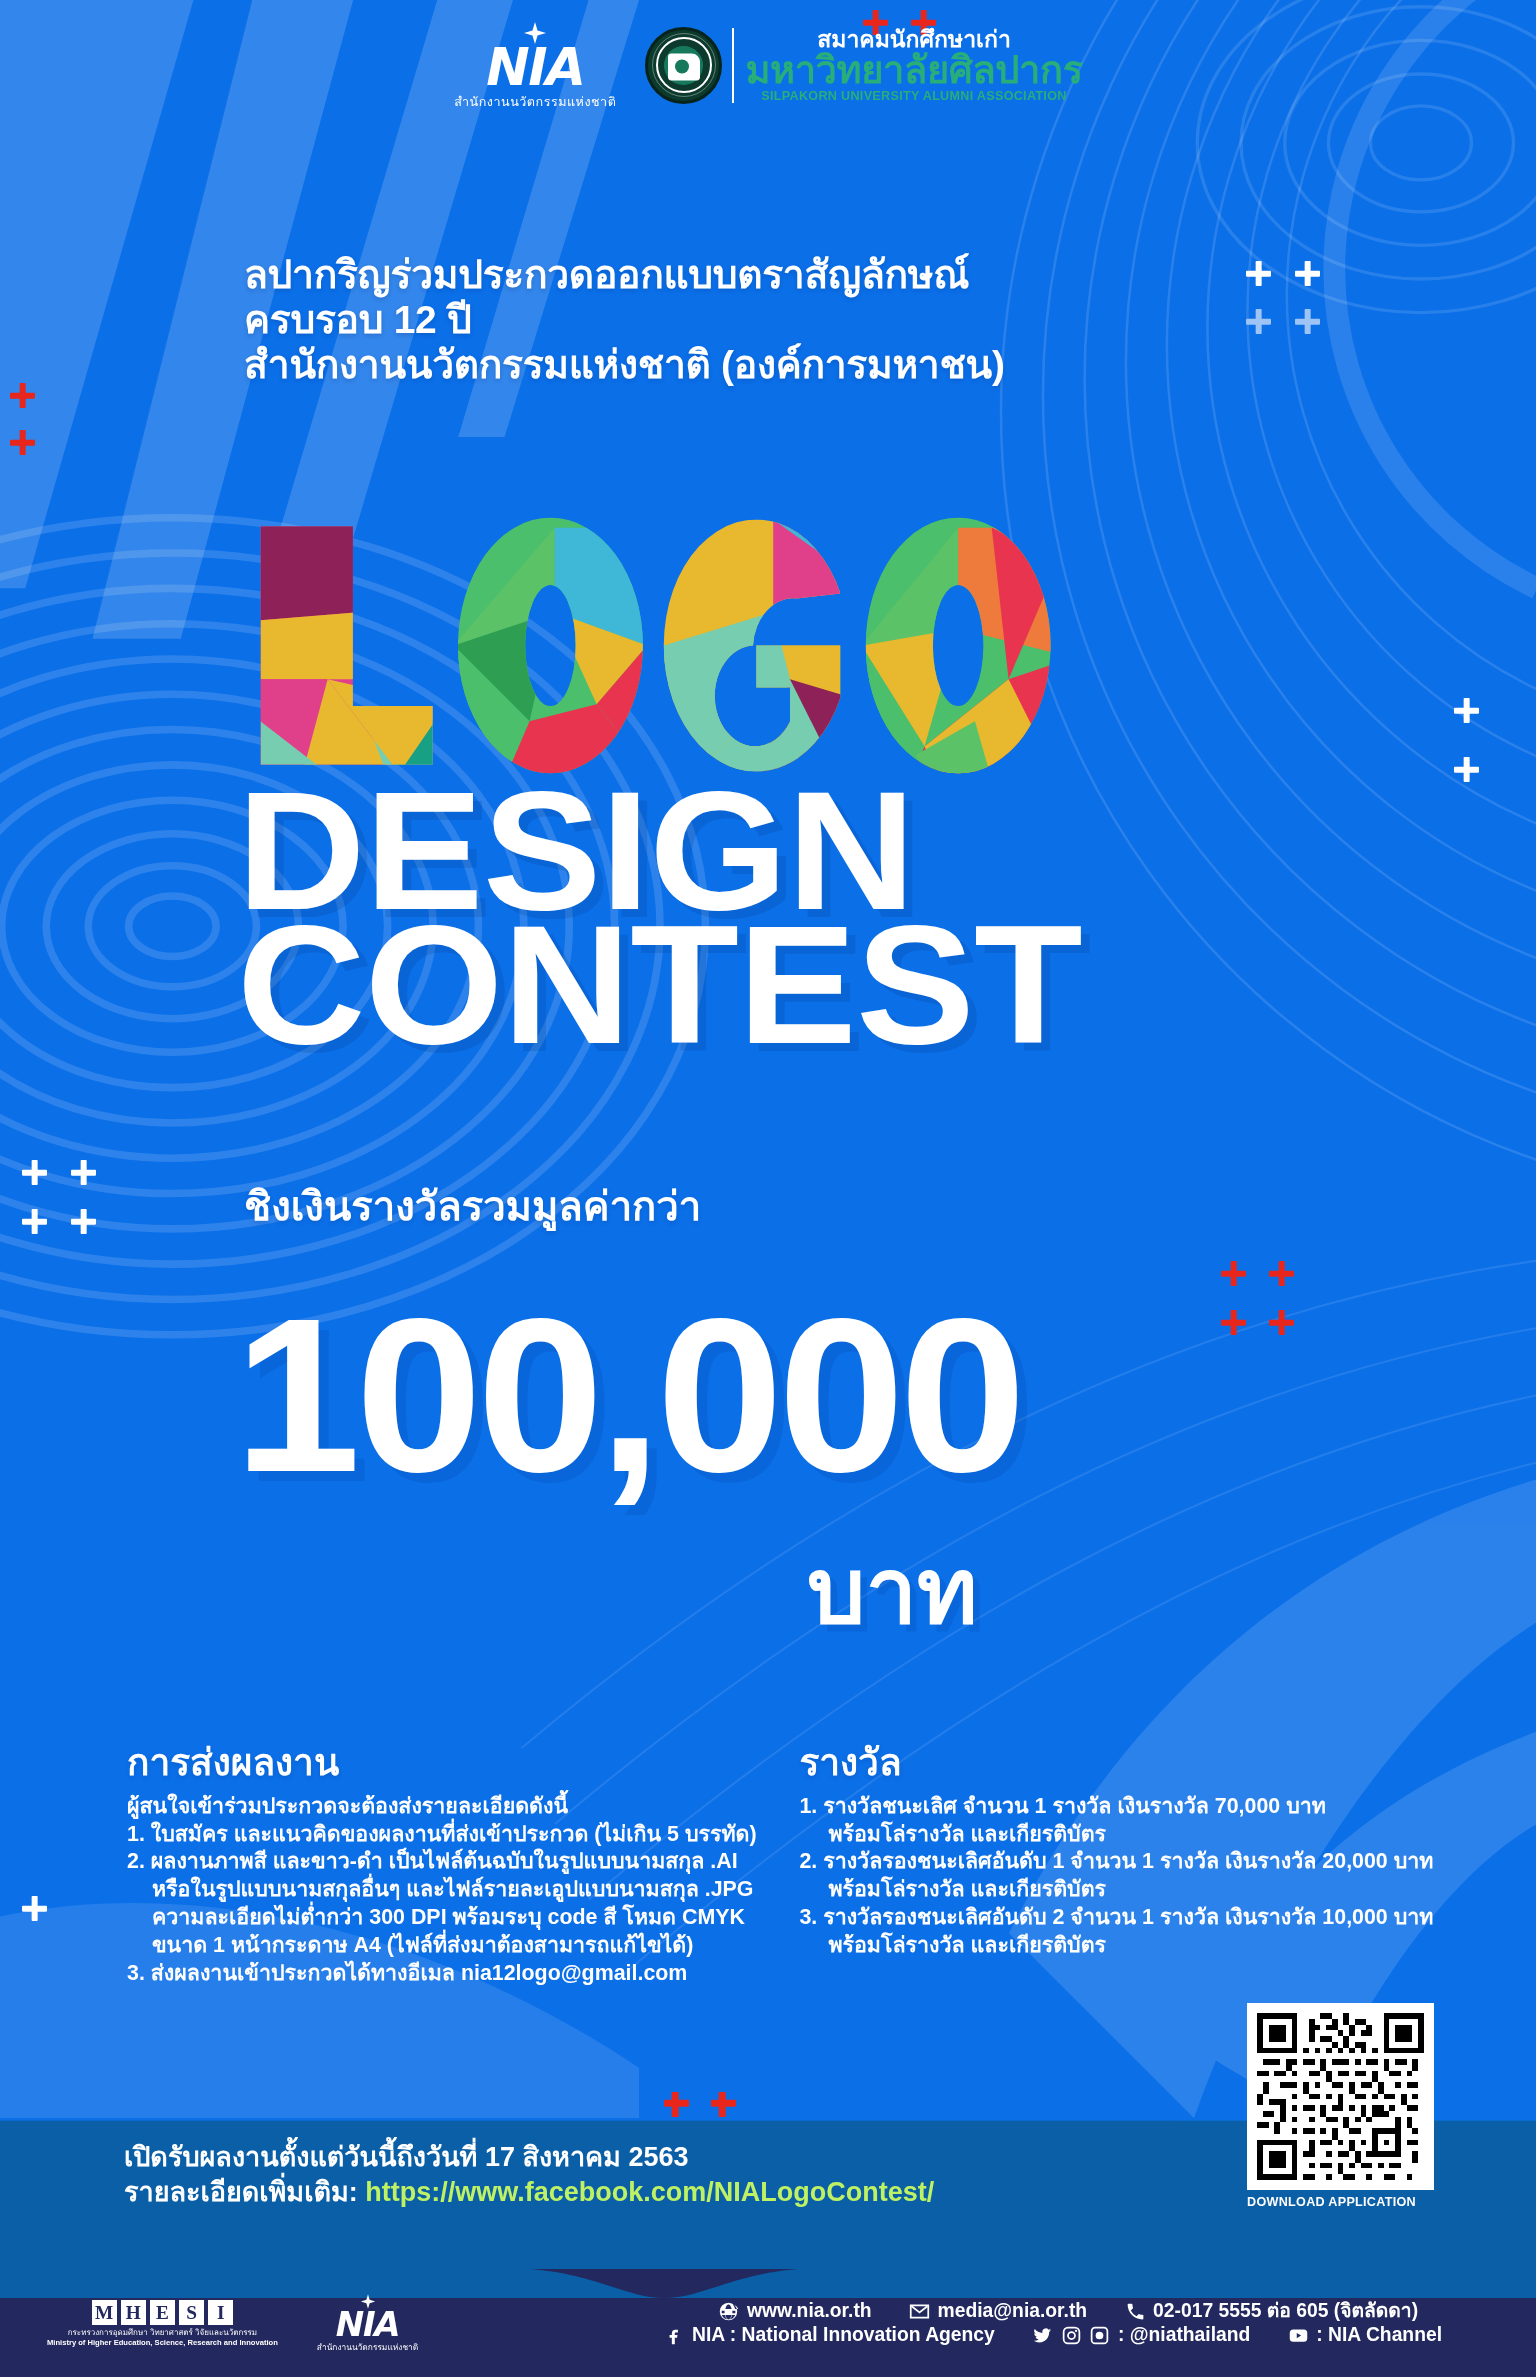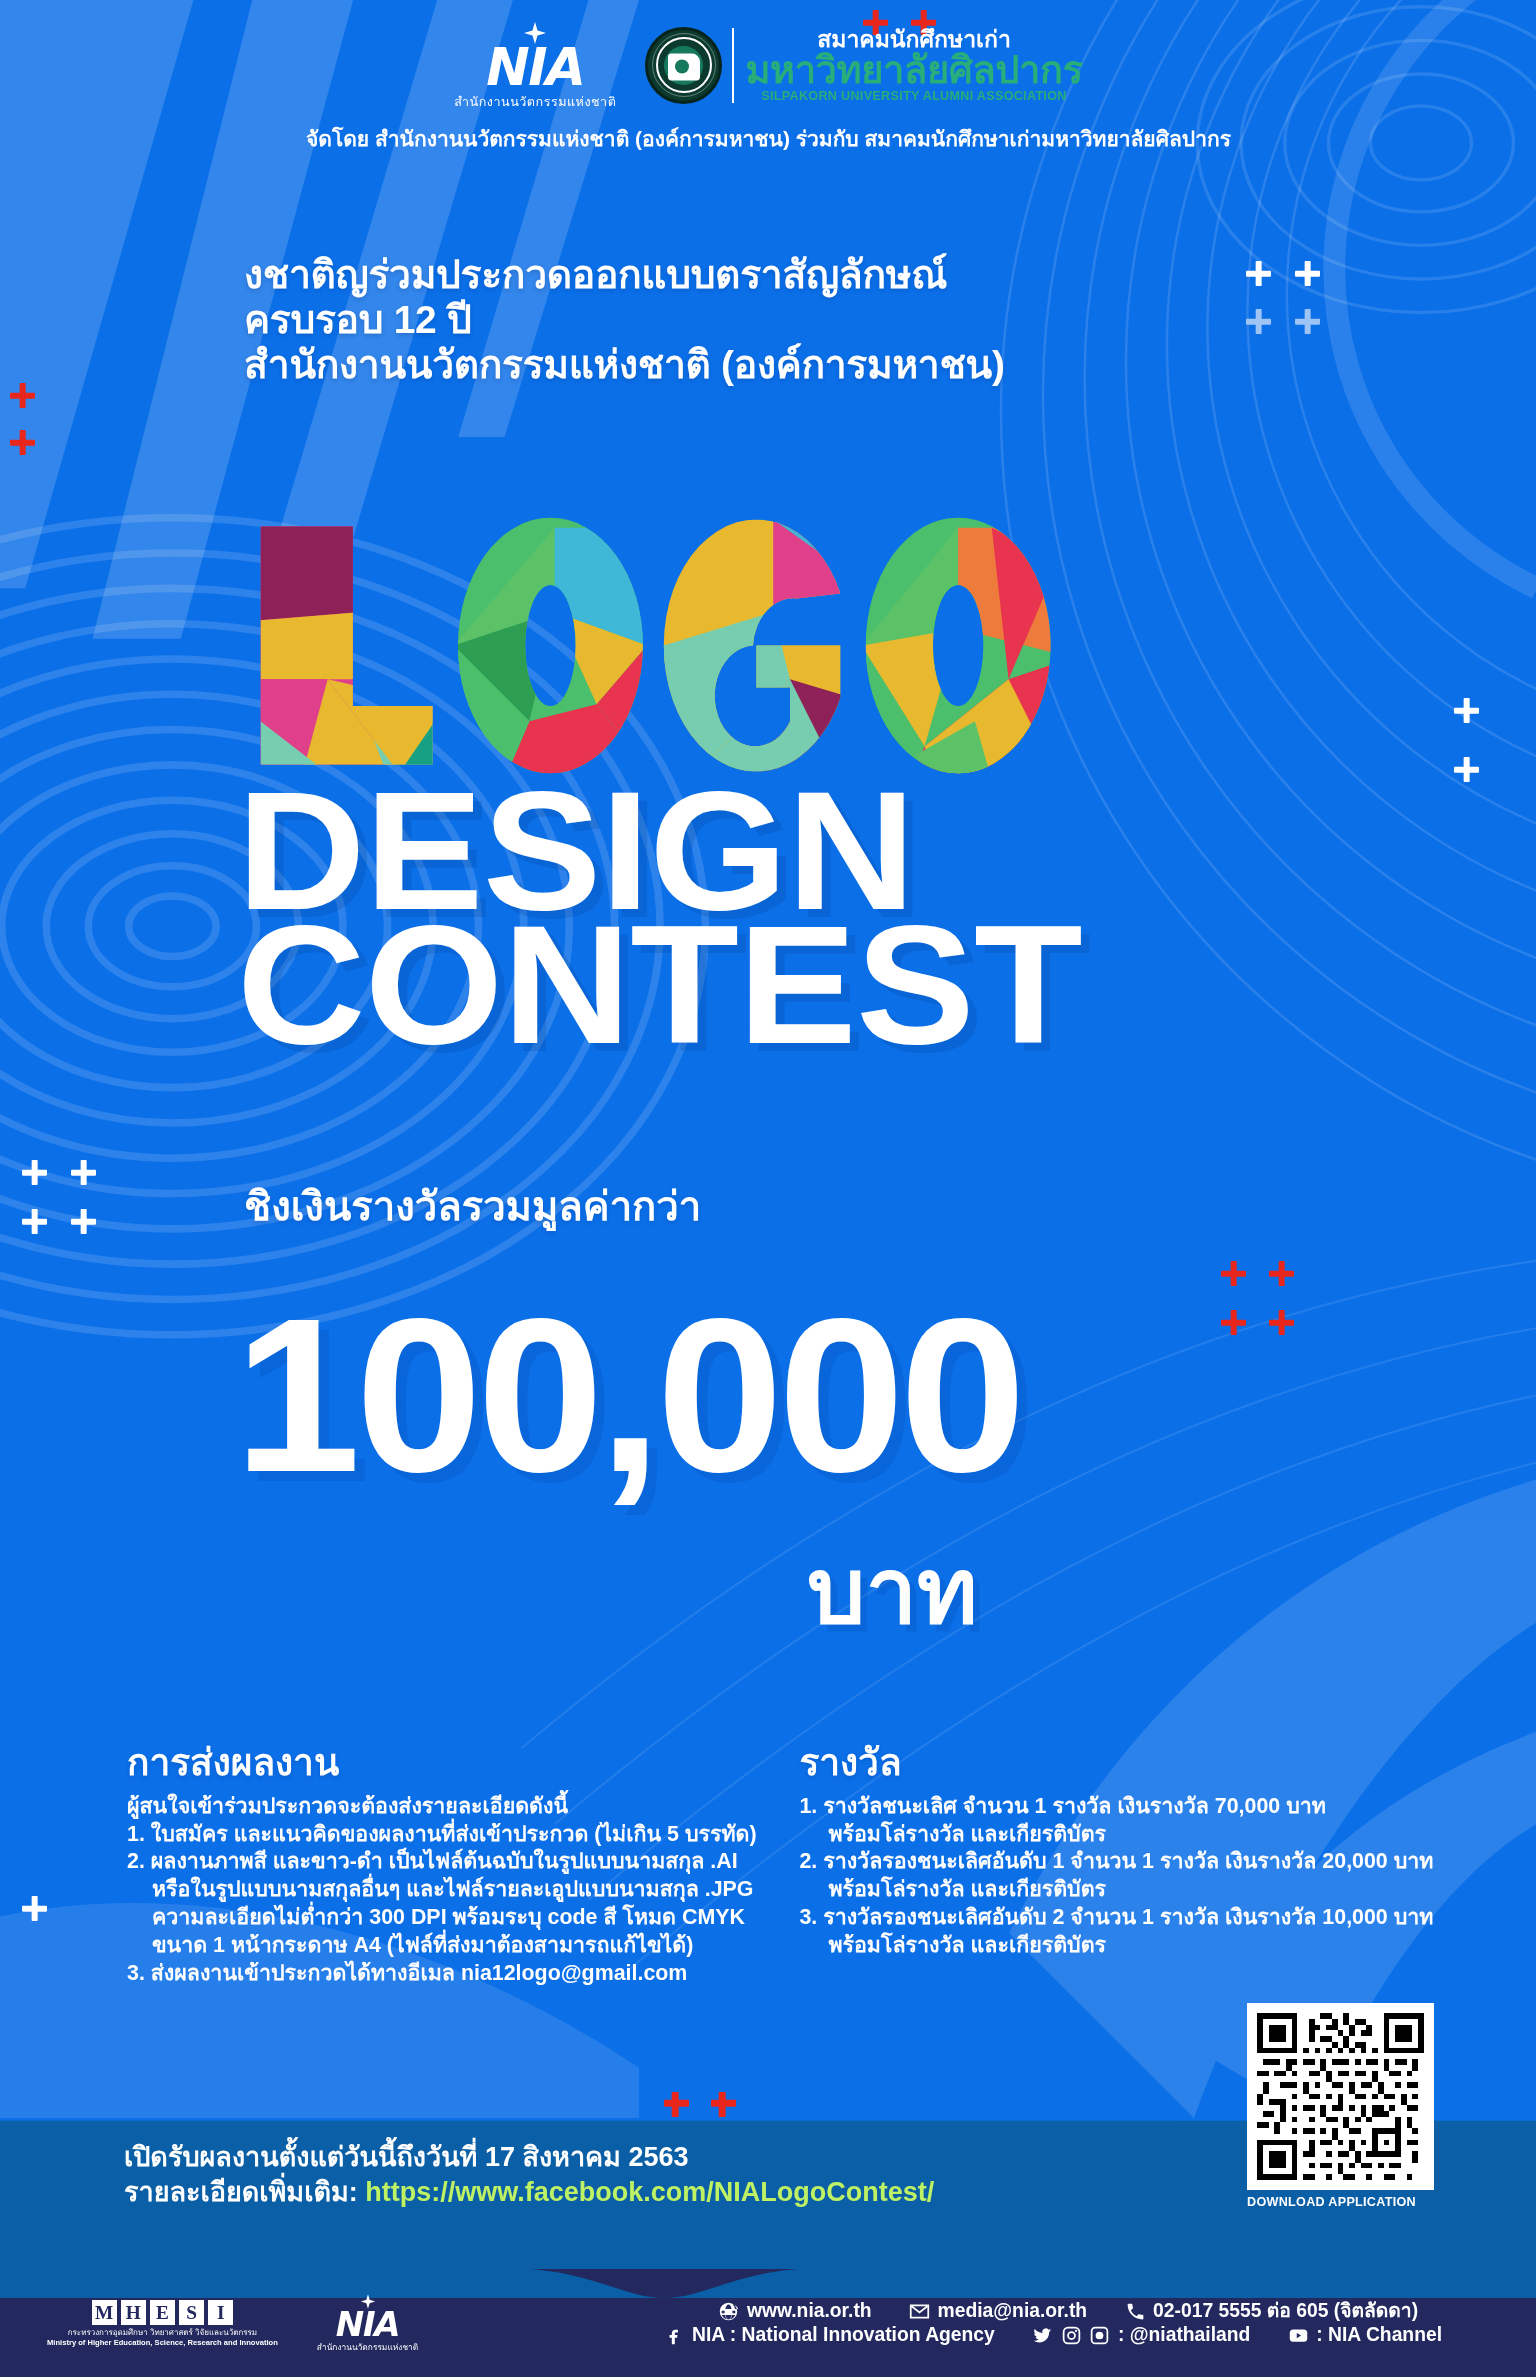--- a/index.html
+++ b/index.html
@@ -246,25 +246,24 @@
             <div class="glyph"></div>
         </div>
         <div class="su-text">
           <div class="su-t1">สมาคมนักศึกษาเก่า</div>
           <div class="su-t2">มหาวิทยาลัยศิลปากร</div>
           <div class="su-t3">SILPAKORN UNIVERSITY ALUMNI ASSOCIATION</div>
         </div>
       </div>
 
     </div>
-    <div class="org-line">จัดโดย สำนักงานนวัตกรรมแห่งชาติ (องค์การมหาชน)  ร่วมกับ สมาคมนักศึกษาเก่ามหาวิทยาลัยศิลปากร</div>
   </div>
 
   <div class="headline">
-    <div>งชาติญร่วมประกวดออกแบบตราสัญลักษณ์</div>
+    <div>ลปากริญร่วมประกวดออกแบบตราสัญลักษณ์</div>
     <div>ครบรอบ 12 ปี</div>
     <div>สำนักงานนวัตกรรมแห่งชาติ (องค์การมหาชน)</div>
   </div>
 
   <div class="logoword">
     <svg viewBox="0 0 960 320">
       <defs>
 
         <clipPath id="cL">
           <path d="M10 18 H120 V232 H215 V302 H10 Z"></path>

